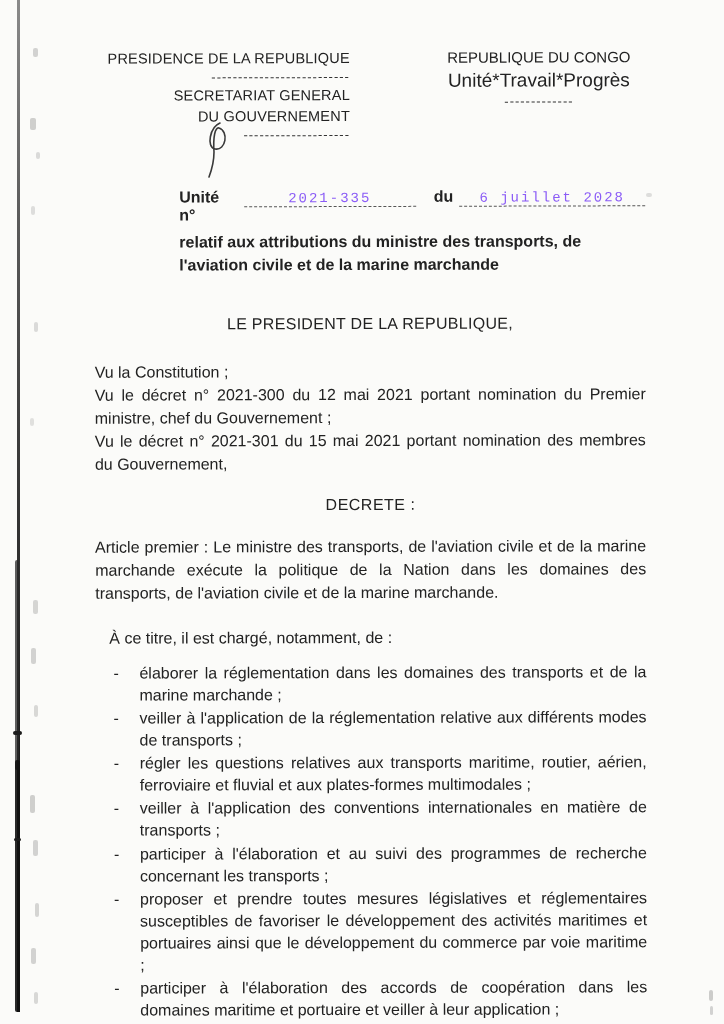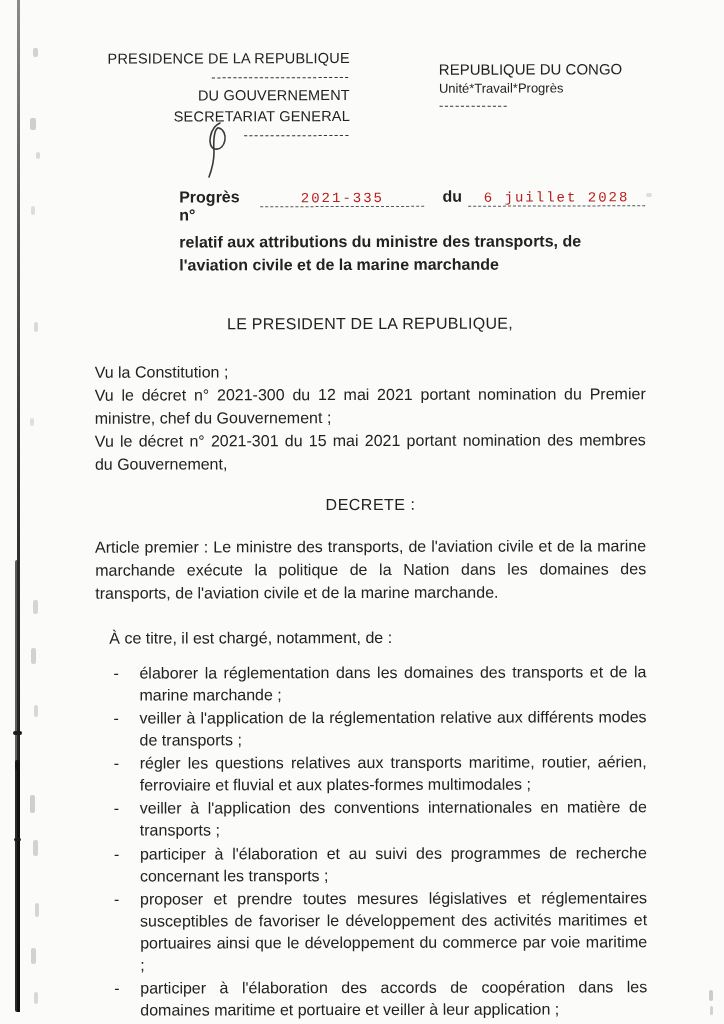--- a/index.html
+++ b/index.html
@@ -44,31 +44,31 @@
   .n13 { left:31px;  top:948px; width:5px; height:16px; opacity:.28; }
   .n14 { left:34px;  top:992px; width:4px; height:12px; opacity:.24; }
   .n15 { left:709px; top:990px; width:4px; height:11px; opacity:.32; }
   .n16 { left:710px; top:1006px; width:3px; height:9px; opacity:.28; }
   .n17 { left:646px; top:193px; width:6px; height:4px;  opacity:.20; }
   .handwritten-mark { position: absolute; left: 196px; top: 119px; }
 
   
   .doc-header { display: flex; justify-content: space-between; align-items: flex-start; }
   .hdr-left  { width: 256px; text-align: right; font-size: 14.5px; line-height: 1.45; letter-spacing: .2px; }
-  .hdr-right { width: 200px; text-align: left; font-size: 15px;  line-height: 1.35; margin-right: 6px; margin-top: 12px; }
-  .hdr-motto { font-size: 13px; }
+  .hdr-right { width: 200px; text-align: center; font-size: 15px;  line-height: 1.35; margin-right: 6px; }
+  .hdr-motto { font-size: 19px; }
   .dashes { font-size: 13px; letter-spacing: 1px; color:#333; line-height: 1.2; white-space: nowrap; overflow: hidden; }
 
   
   .decree-block { margin-top: 46px; margin-left: 85px; width: 466px; }
   .decree-line { display: flex; align-items: baseline; font-weight: 700; font-size: 16px; }
   .blank { border-bottom: 1.4px dashed #555; text-align: center; display: inline-block; }
   .blank-num  { width: 172px; margin-left: 4px; }
   .blank-date { width: 186px; margin-left: 6px; }
-  .mono { font-family: "Liberation Mono", "DejaVu Sans Mono", monospace; font-weight: 400; font-size: 14px; letter-spacing: 2px; color:#b91c1c;text-align:right; }
+  .mono { font-family: "Liberation Mono", "DejaVu Sans Mono", monospace; font-weight: 400; font-size: 14px; letter-spacing: 2px; color:#8b5cf6;text-align:right; }
   .decree-du { margin-left: 18px; }
   .decree-subject { font-weight: 700; font-size: 16px; line-height: 1.42; margin: 7px 0 0 0; }
 
   
   .salutation { text-align: center; font-size: 16px; letter-spacing: .3px; margin: 38px 0 0 0; }
   .visas { margin-top: 27px; font-size: 16px; line-height: 1.44; text-align: justify; }
   .visas p { margin: 0; }
   .decrete { text-align: center; font-size: 16px; letter-spacing: .5px; margin: 21px 0 21px 0; }
   .article { font-size: 16px; line-height: 1.44; text-align: justify; margin: 0; }
   .article-label { font-weight: 400; }
@@ -108,34 +108,34 @@
     <path d="M24 4 C14 8, 10 28, 19 30 C30 32, 33 12, 23 9 C19 8, 17 18, 18 33 C18 42, 16 50, 13 58" fill="none" stroke="#3a3a3a" stroke-width="1.6" stroke-linecap="round"></path>
   </svg>
 </div>
 
 <div class="page">
 
   <header class="doc-header">
     <div class="hdr-left">
       <div>PRESIDENCE DE LA REPUBLIQUE</div>
       <div class="dashes">--------------------------</div>
+      <div>SECRETARIAT GENERAL</div>
       <div>DU GOUVERNEMENT</div>
-      <div>SECRETARIAT GENERAL</div>
       <div class="dashes">--------------------</div>
     </div>
     <div class="hdr-right">
       <div>REPUBLIQUE DU CONGO</div>
       <div class="hdr-motto">Unité*Travail*Progrès</div>
       <div class="dashes">-------------</div>
     </div>
   </header>
 
   <section class="decree-block">
     <div class="decree-line">
-      <span>Progrès n°</span>
+      <span>Unité n°</span>
       <span class="blank blank-num"><span class="mono">2021-335</span></span>
       <span class="decree-du">du</span>
       <span class="blank blank-date"><span class="mono">6 juillet 2028</span></span>
     </div>
     <p class="decree-subject">relatif aux attributions du ministre des transports, de l'aviation civile et de la marine marchande</p>
   </section>
 
   <p class="salutation">LE PRESIDENT DE LA REPUBLIQUE,</p>
 
   <div class="visas">

